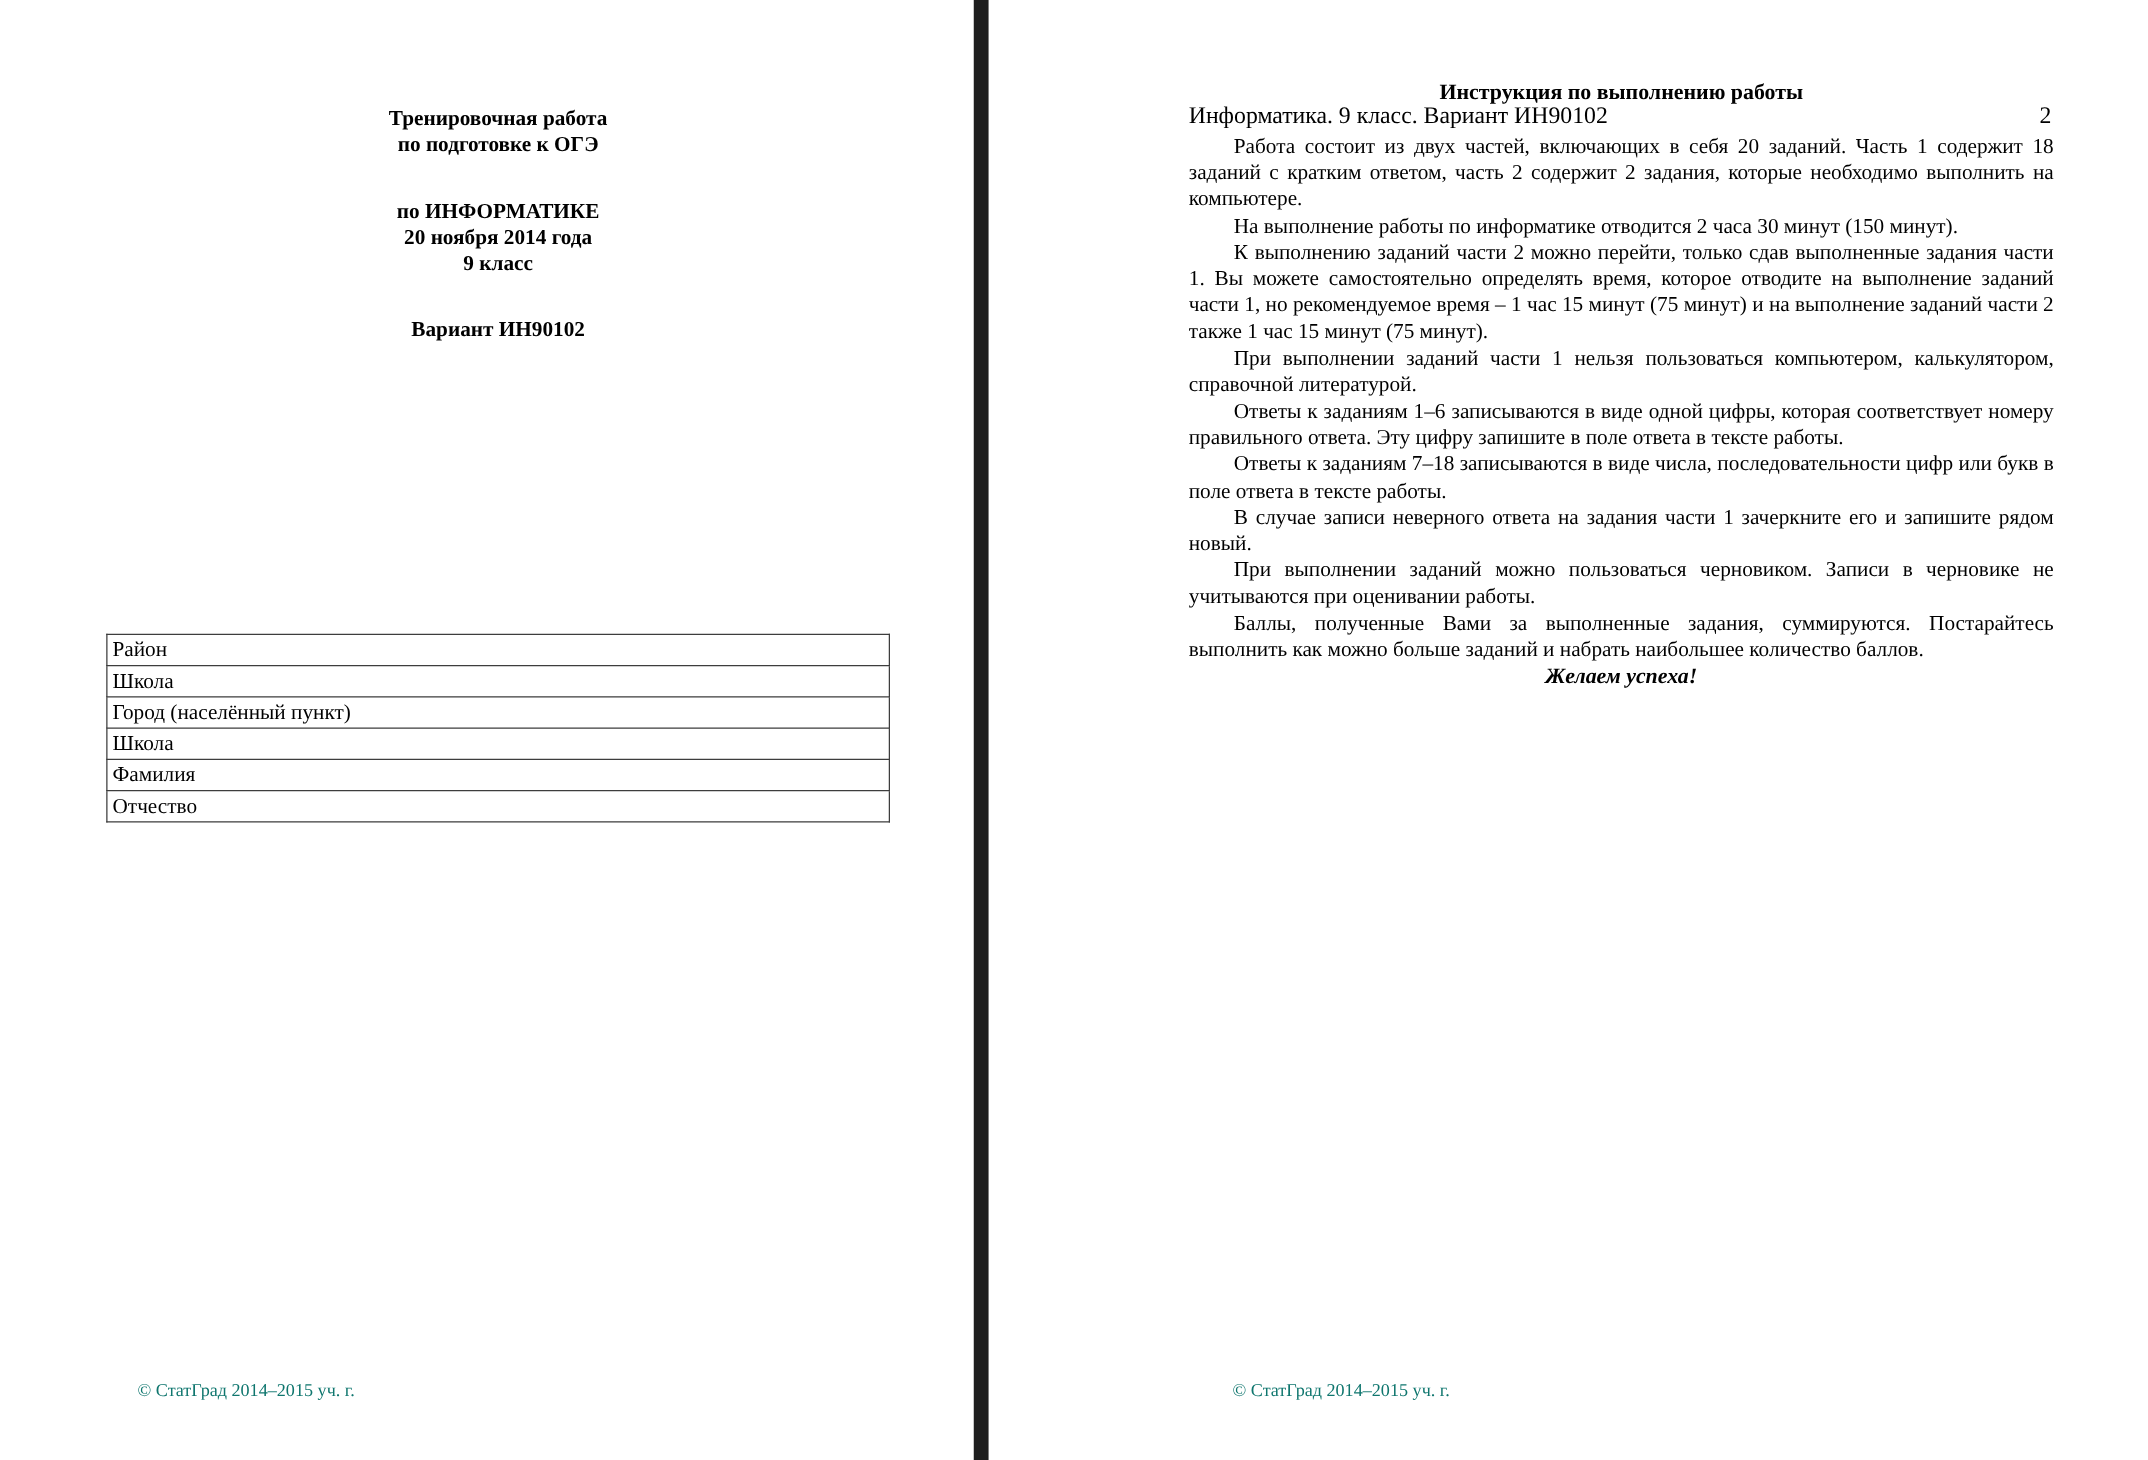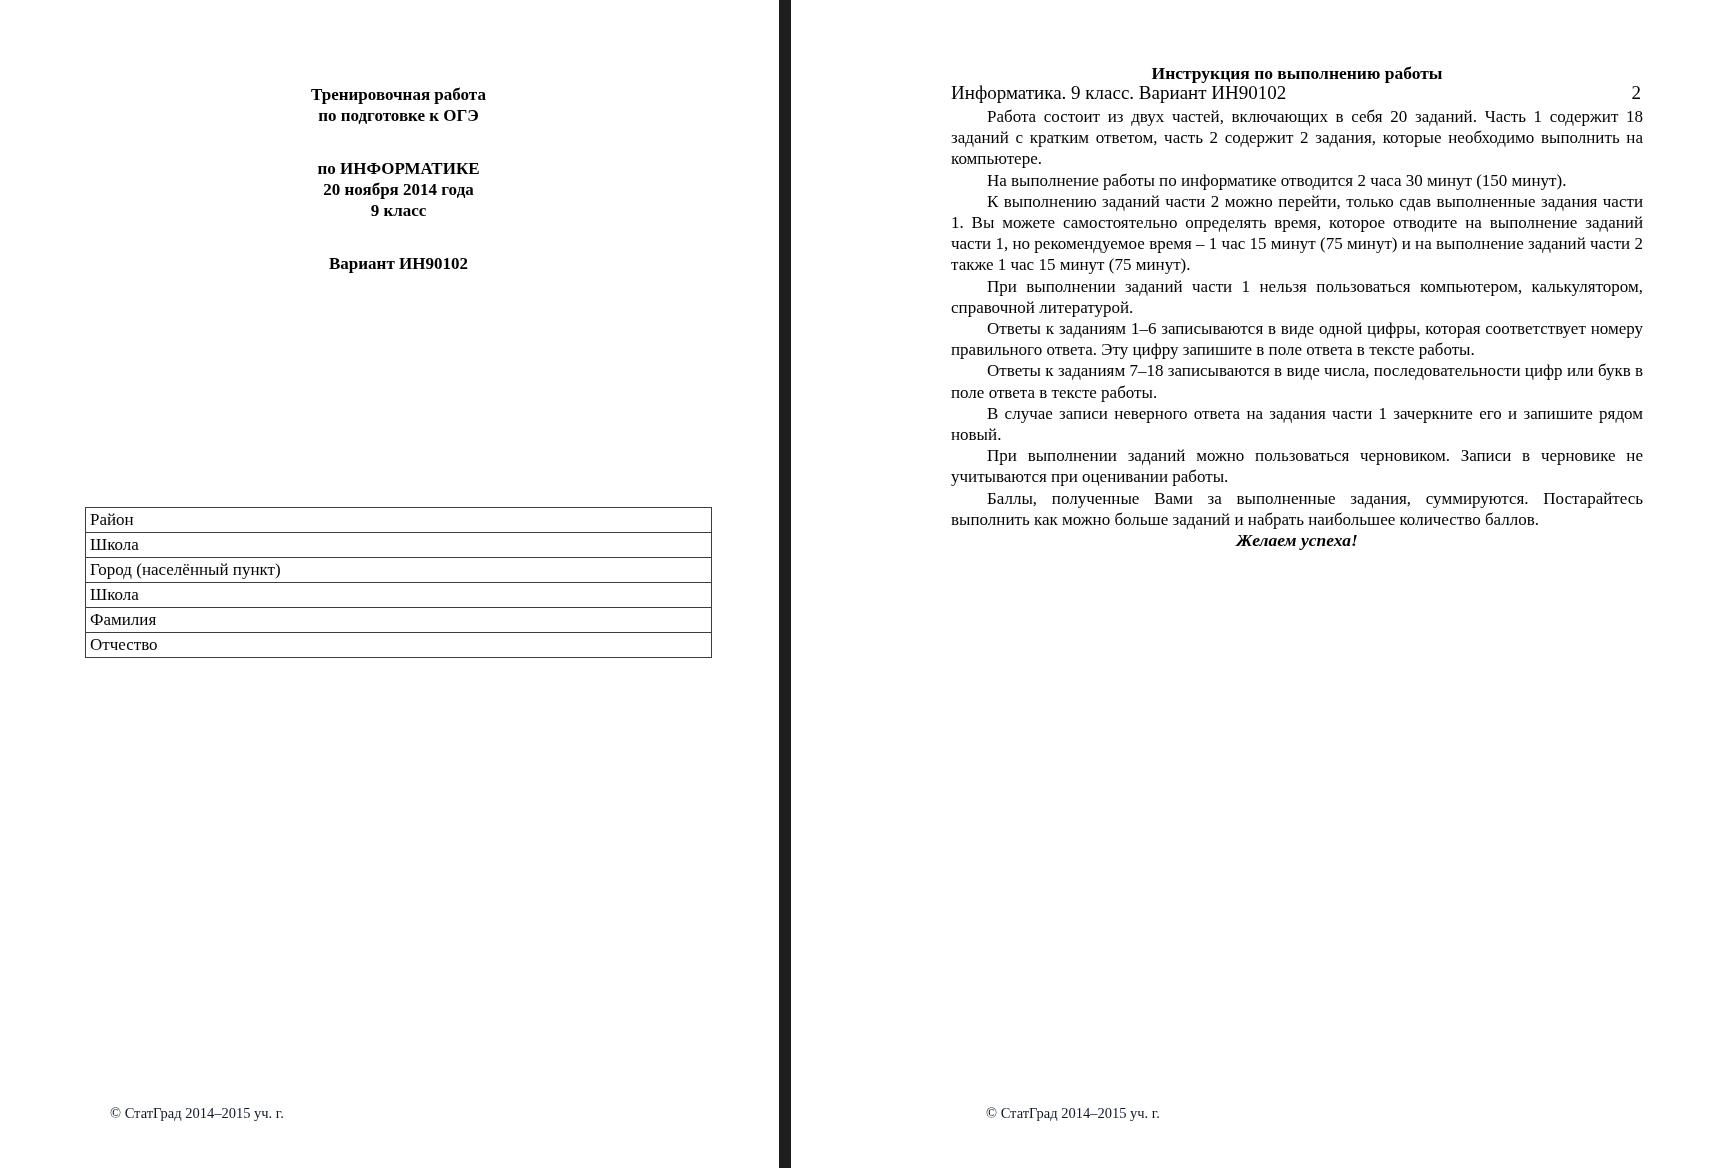--- a/index.html
+++ b/index.html
@@ -37,21 +37,21 @@
     border: 1px solid #3d3d3d;
     height: 24px; line-height: 24px;
     font-size: 17px;
     padding: 0 2px 0 4px;
     white-space: nowrap; overflow: hidden;
   }
 
   .footer {
     position: absolute; top: 1104px;
     font-size: 14.5px; line-height: 18px;
-    color: #0f172a;
+    color: #0f766e;
   }
   #footer-left  { left: 110px; }
   #footer-right { left: 195px; }
 
   
   .page-header {
     position: absolute; top: 36px; left: 160px; width: 692px;
     font-size: 19px; line-height: 19px; margin-top: 47px;
   }
   .page-header .page-num { position: absolute; right: 2px; top: 0; }

